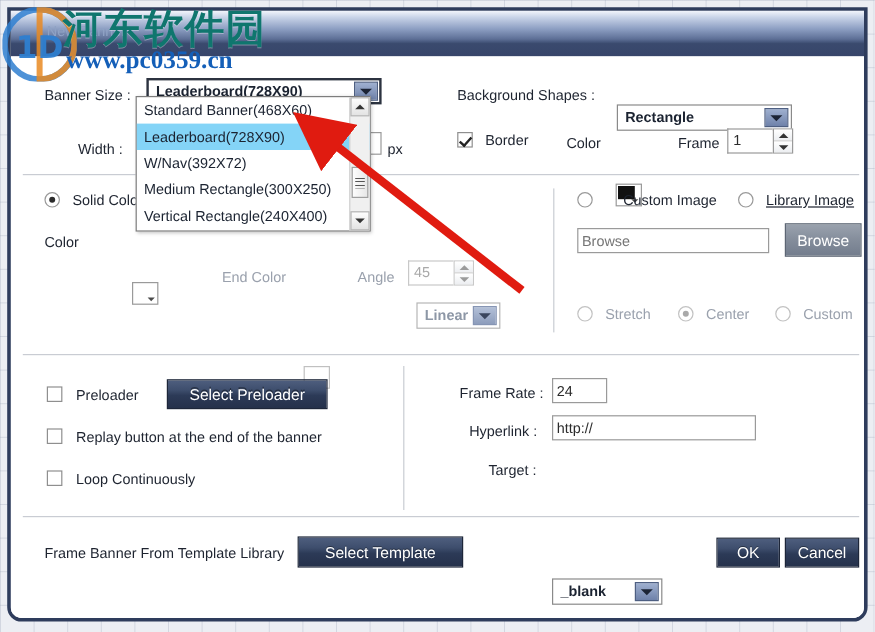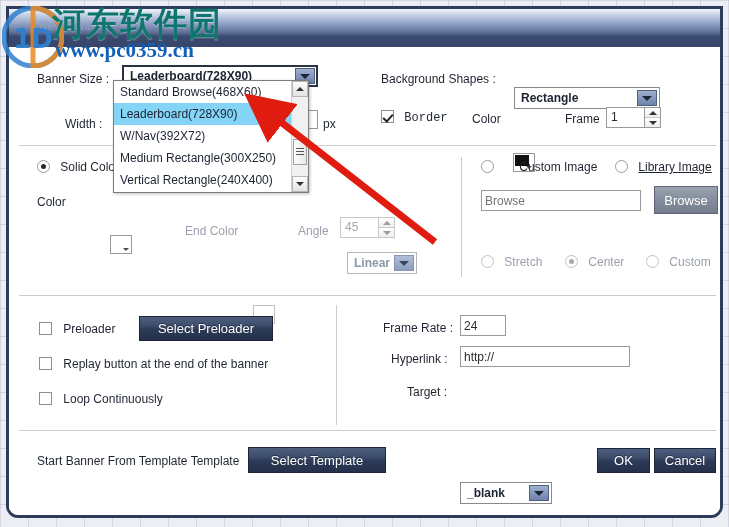--- a/index.html
+++ b/index.html
@@ -264,21 +264,21 @@
     <div class="row lbl" style="left:314px;top:70px;">px</div>
 
     <div class="row lbl" style="left:372px;top:25px;">Background Shapes :</div>
     <div class="combo row" style="left:505px;top:18px;width:146px;">
       <span>Rectangle</span>
       <span class="arrowbtn"></span>
     </div>
 
     <div class="row" style="left:372px;top:63px;">
       <span class="cbox checked"></span>
-      <span class="lbl" style="margin-left:7px;font-family:Liberation Mono, monospace;">Border</span>
+      <span class="lbl" style="margin-left:7px;">Border</span>
     </div>
     <div class="row lbl" style="left:463px;top:65px;">Color</div>
     <span class="swatch row" style="left:504px;top:62px;">
       <span class="fill" style="background:#111111;"></span>
     </span>
     <div class="row lbl" style="left:556px;top:65px;">Frame</div>
     <span class="spin row" style="left:597px;top:60px;">
       <span class="val">1</span>
       <span class="btns">
         <span class="up"></span>
@@ -371,30 +371,30 @@
 
     <div class="row lbl" style="left:398px;top:338px;">Target :</div>
     <div class="combo row" style="left:451px;top:331px;width:92px;">
       <span>_blank</span>
       <span class="arrowbtn"></span>
     </div>
 
     <div class="hdiv" style="left:10px;top:383px;width:697px;"></div>
 
     
-    <div class="row lbl" style="left:28px;top:407px;">Start Banner From Template Template</div>
+    <div class="row lbl" style="left:28px;top:407px;">Frame Banner From Template Library</div>
     <div class="btn-dark row" style="left:239px;top:400px;width:138px;height:26px;">Select Template</div>
     <div class="btn-dark row" style="left:588px;top:401px;width:53px;height:25px;">OK</div>
     <div class="btn-dark row" style="left:645px;top:401px;width:62px;height:25px;">Cancel</div>
 
   </div>
 </div>
 
 <div id="ddlist">
-  <div class="opt">Standard Browse(468X60)</div>
+  <div class="opt">Standard Banner(468X60)</div>
   <div class="opt sel">Leaderboard(728X90)</div>
   <div class="opt">W/Nav(392X72)</div>
   <div class="opt">Medium Rectangle(300X250)</div>
   <div class="opt">Vertical Rectangle(240X400)</div>
   <div id="ddsb">
     <div class="sbtn top"></div>
     <div id="ddthumb">
       <span class="grip"></span>
     </div>
     <div class="sbtn bot"></div>

